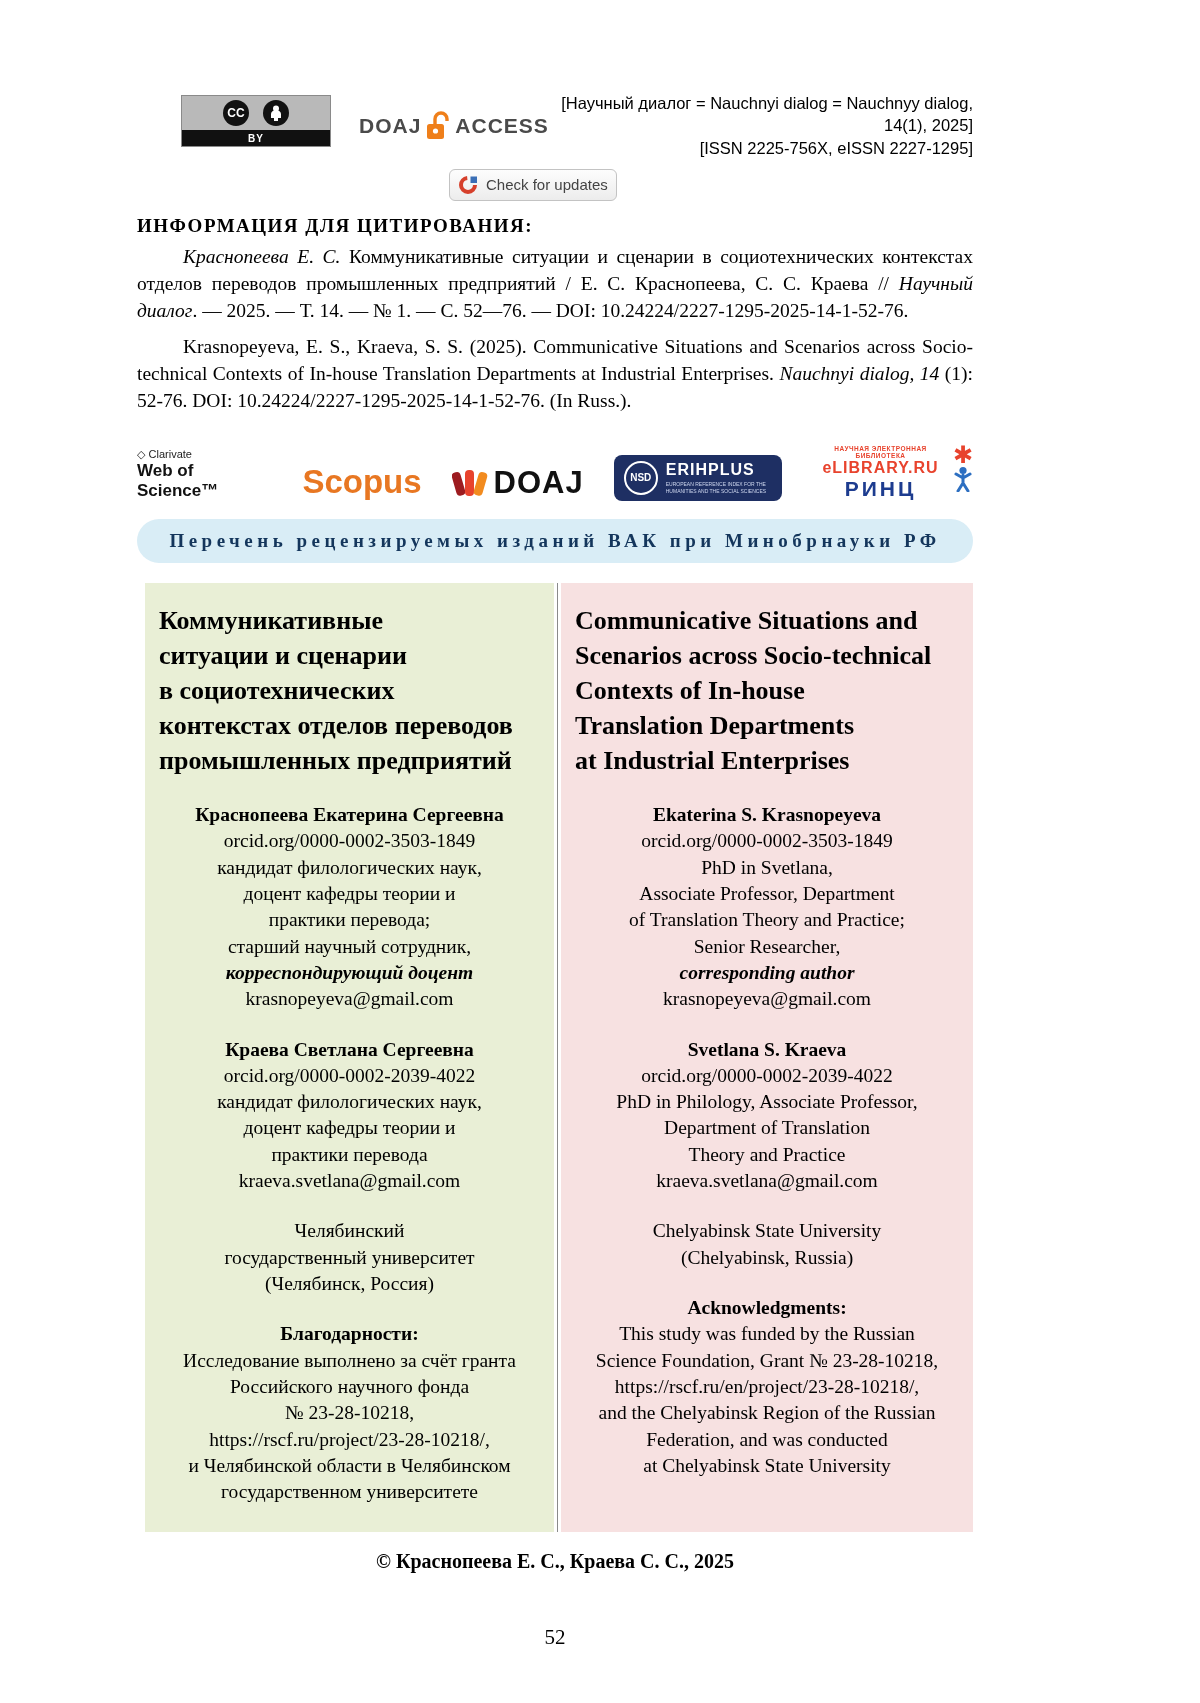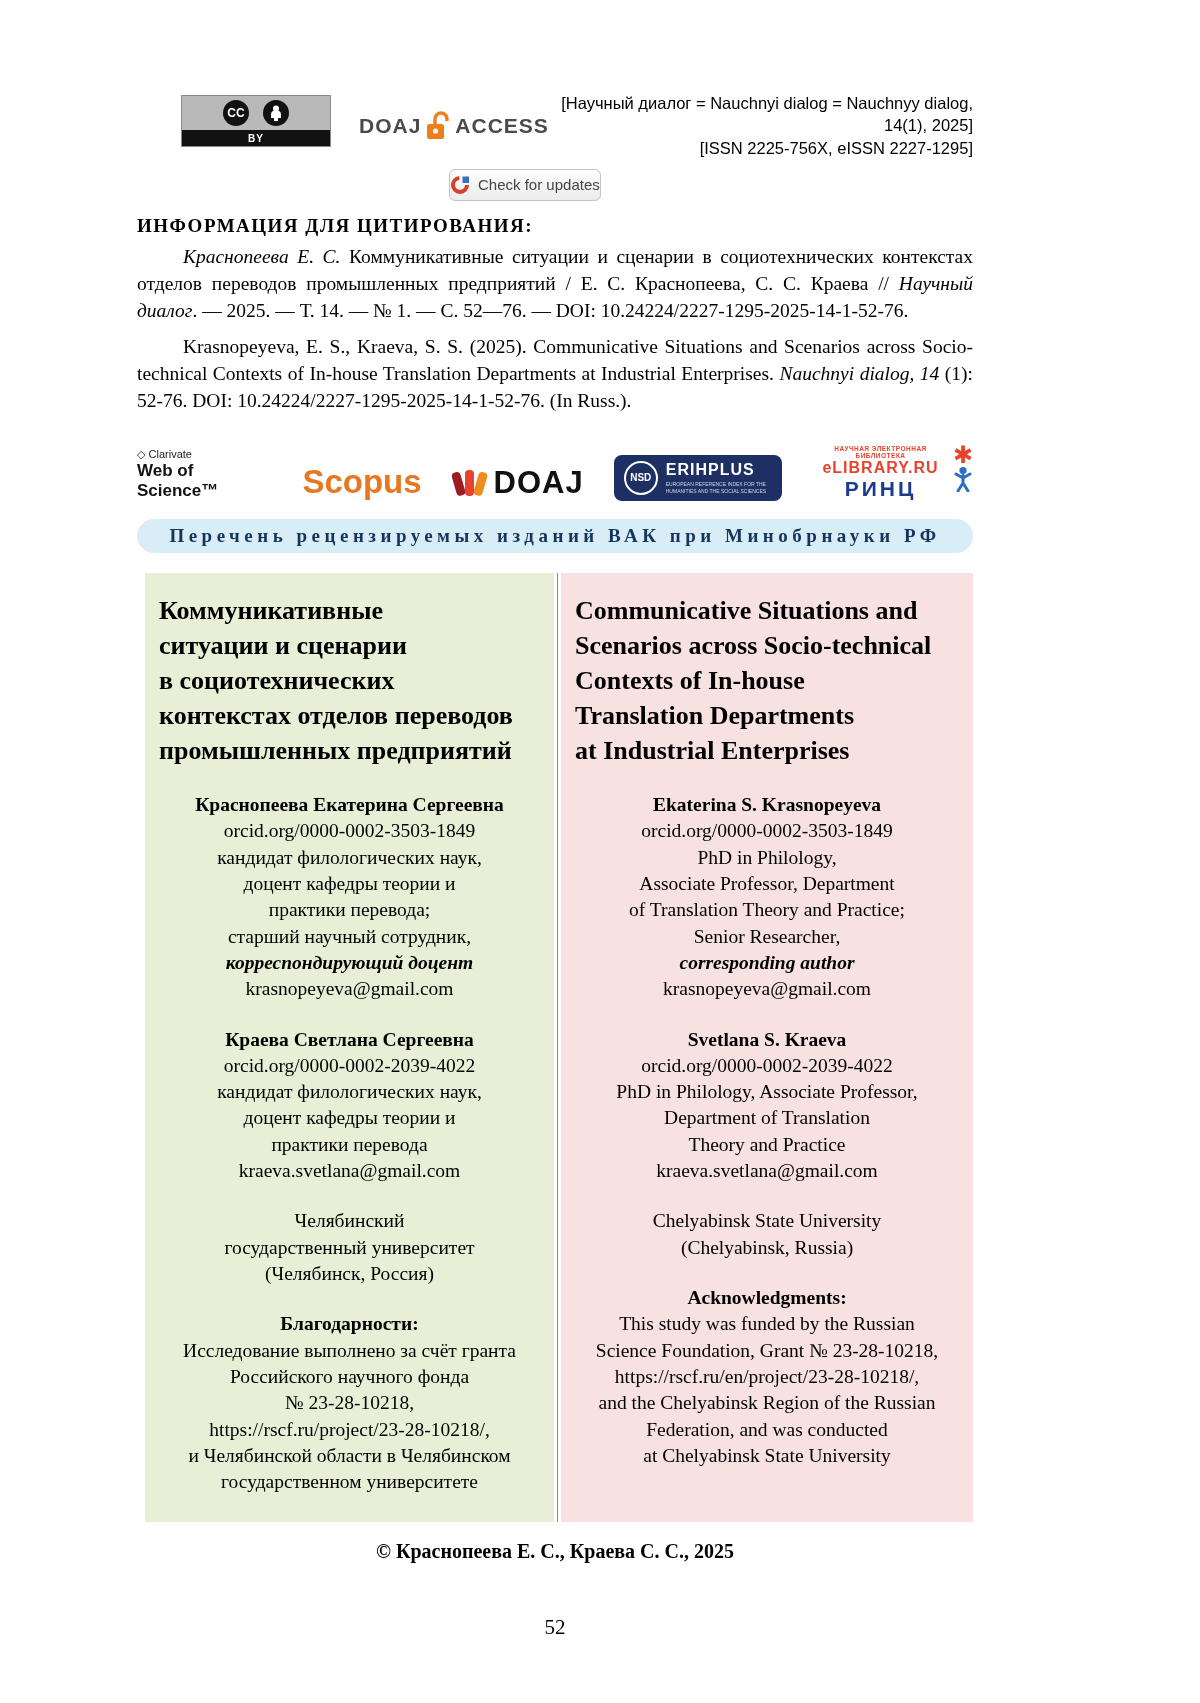--- a/index.html
+++ b/index.html
@@ -10,21 +10,21 @@
 
   
   .header-row { display:flex; align-items:center;margin-left:44px; }
   .cc-badge { width:150px; height:52px; border:1px solid #8a8a8a; flex:0 0 auto; }
   .cc-top { height:34px; background:#b9b9b9; display:flex; align-items:center; justify-content:center; gap:14px; }
   .cc-circle { width:26px; height:26px; border-radius:50%; background:#111; color:#fff; display:flex; align-items:center; justify-content:center; font-family:"Liberation Sans",sans-serif; font-weight:bold; font-size:12px; }
   .cc-bottom { height:16px; background:#111; color:#fff; font-family:"Liberation Sans",sans-serif; font-size:10px; font-weight:bold; display:flex; align-items:center; justify-content:center; letter-spacing:1px; }
   .oa { display:flex; align-items:center; gap:5px; margin-left:28px; margin-top:10px; font-family:"Liberation Sans",sans-serif; font-weight:bold; color:#4a4a4a; font-size:21px; letter-spacing:1px; flex:0 0 auto; }
   .journal-info { flex:1 1 auto; text-align:right; font-family:"Liberation Sans",sans-serif; font-size:16.5px; line-height:1.35; padding-top:8px; }
   .check-row { margin:10px 0 0 312px; }
-  .check-btn { display:inline-flex; align-items:center; gap:8px; border:1px solid #c3c3c3; background:linear-gradient(#fdfdfd,#ececec); border-radius:6px; padding:5px 0; font-family:"Liberation Sans",sans-serif; font-size:15px; color:#444; cursor:pointer; }
+  .check-btn { display:inline-flex; align-items:center; gap:8px; border:1px solid #c3c3c3; background:linear-gradient(#fdfdfd,#ececec); border-radius:6px; padding:5px 8px; font-family:"Liberation Sans",sans-serif; font-size:15px; color:#444; cursor:pointer; }
 
   
   .cit-heading { font-weight:bold; font-size:19px; letter-spacing:1.5px; margin-top:14px; }
   .cit-par { font-size:19.5px; line-height:1.4; text-align:justify; text-indent:46px; margin-top:6px; }
   .cit-par + .cit-par { margin-top:8px; }
   .ital { font-style:italic; }
 
   
   .logos { display:flex; align-items:flex-end; justify-content:center; gap:30px; margin-top:16px; height:70px; }
   .logo-item { display:flex; align-items:center; gap:6px; }
@@ -39,21 +39,21 @@
   .erih-cap { color:#cdd6ee; font-family:"Liberation Sans",sans-serif; font-size:5px; line-height:1.3; margin-top:2px; }
   .elib { display:flex; align-items:flex-start; gap:4px; }
   .elib-col { text-align:center; font-family:"Liberation Sans",sans-serif; }
   .elib-cap { color:#e8432d; font-size:6.5px; font-weight:bold; letter-spacing:0.5px; }
   .elib-name { color:#e8432d; font-weight:bold; font-size:16px; letter-spacing:1px; }
   .rinc { color:#1d3c8f; font-weight:bold; font-size:21px; letter-spacing:3px; }
   .elib-marks { display:flex; flex-direction:column; align-items:center; }
   .flower { color:#e8432d; font-size:24px; line-height:0.9; }
 
   
-  .vak { margin-top:18px; height:34px; background:#d9edf6; border-radius:22px; display:flex; align-items:center; justify-content:center; font-weight:bold; font-size:19px; letter-spacing:4.5px; color:#14365c; }
+  .vak { margin-top:18px; height:44px; background:#d9edf6; border-radius:22px; display:flex; align-items:center; justify-content:center; font-weight:bold; font-size:19px; letter-spacing:4.5px; color:#14365c; }
 
   
   .columns { display:flex; margin-top:20px; align-items:stretch;padding-left:8px; }
   .col { padding:20px 14px 26px 14px; font-size:19.5px; line-height:1.35; }
   .col-left { width:417px; background:#e9efd6; }
   .col-right { width:420px; background:#f7e1e1; }
   .col-divider { width:7px; background:#fff; position:relative; flex:0 0 auto; }
   .col-divider::after { content:""; position:absolute; left:3px; top:0; bottom:0; width:1px; background:#8a8a8a; }
   .col-title { font-size:26px; font-weight:bold; line-height:1.35; text-align:left; }
   .centered { text-align:center; }
@@ -225,21 +225,21 @@
       <div class="col col-right">
         <h2 class="col-title" data-bind-lines="right.title_lines">Communicative Situations and
 Scenarios across Socio-technical
 Contexts of In-house
 Translation Departments
 at Industrial Enterprises</h2>
         <div class="centered">
           <div class="block">
             <p class="name" data-bind="right.author1.name">Ekaterina S. Krasnopeyeva</p>
             <p data-bind="right.author1.orcid">orcid.org/0000-0002-3503-1849</p>
-            <p data-bind-lines="right.author1.details">PhD in Philology,
+            <p data-bind-lines="right.author1.details">PhD in Svetlana,
 Associate Professor, Department
 of Translation Theory and Practice;
 Senior Researcher,</p>
             <p class="role" data-bind="right.author1.role">corresponding author</p>
             <p data-bind="right.author1.email">krasnopeyeva@gmail.com</p>
           </div>
           <div class="block">
             <p class="name" data-bind="right.author2.name">Svetlana S. Kraeva</p>
             <p data-bind="right.author2.orcid">orcid.org/0000-0002-2039-4022</p>
             <p data-bind-lines="right.author2.details">PhD in Philology, Associate Professor,

